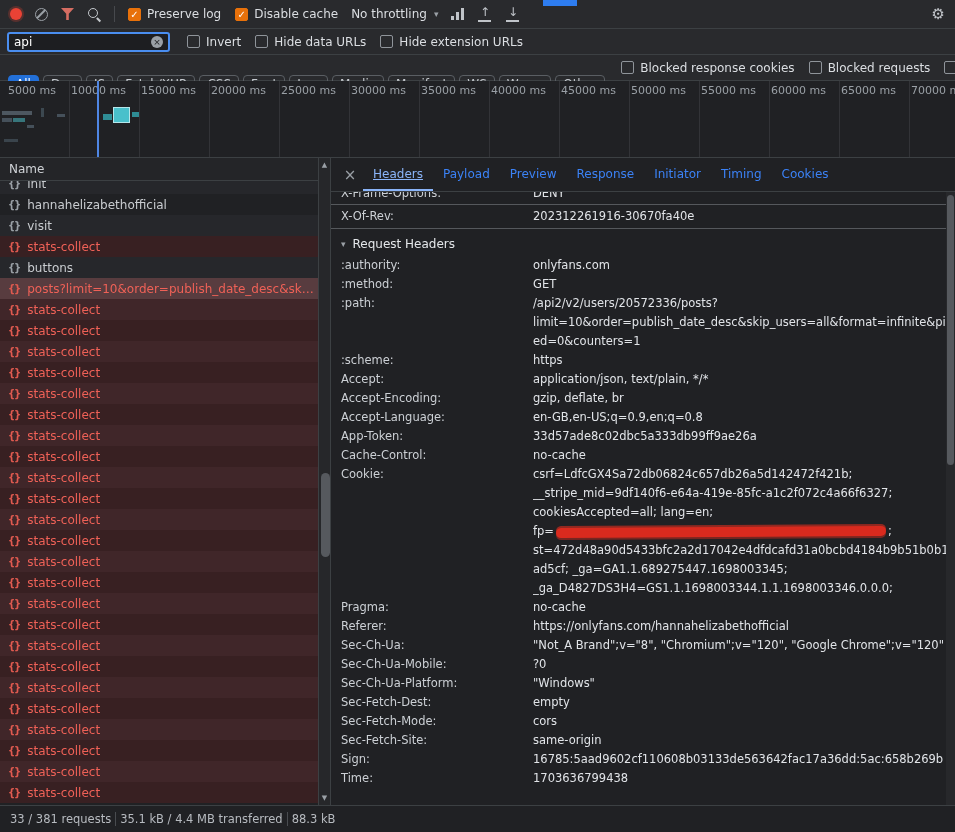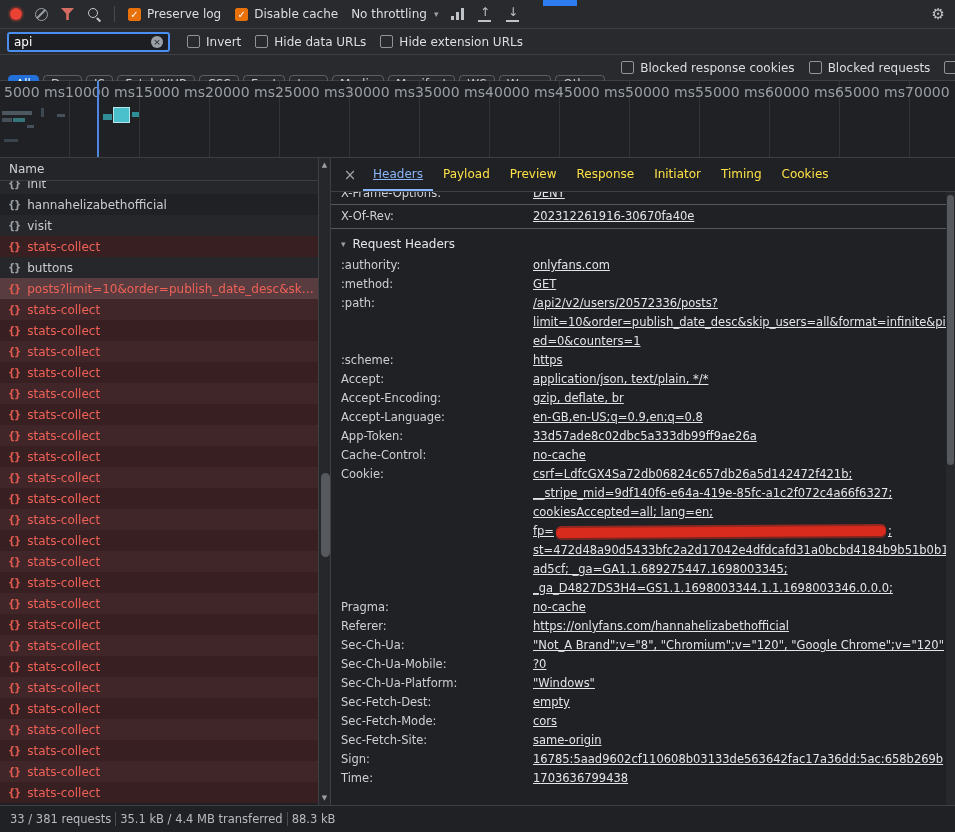--- a/index.html
+++ b/index.html
@@ -43,21 +43,21 @@
   .row3{display:flex;align-items:center;height:26px;background:#292a2d;border-bottom:1px solid #3c4043;padding:0 8px;}
   .pills{display:flex;align-items:center;gap:4px;margin-top:32px;}
   .pill{height:18px;line-height:16px;padding:0 7px;border:1px solid #5a5e63;border-radius:4px;color:#c6cacf;white-space:nowrap;}
   .pill.selected{background:var(--pill-selected-blue,#2370d8);border-color:var(--pill-selected-blue,#2370d8);color:#fff;}
   #type-checks{margin-left:16px;}
 
   
   .timeline{position:relative;height:77px;border-bottom:1px solid #3c4043;overflow:hidden;background:#202124;}
   .ticks{display:flex;height:100%;}
   .tick-col{width:70px;flex:none;border-right:1px solid #323337;position:relative;height:100%;}
-  .tick-label{position:absolute;top:3px;right:4px;font-size:14px;color:#9aa0a6;white-space:nowrap;}
+  .tick-label{position:absolute;top:3px;right:13px;font-size:11px;color:#9aa0a6;white-space:nowrap;}
   .wbar{position:absolute;display:block;}
 
   
   .main{position:absolute;top:158px;left:0;right:0;bottom:27px;display:flex;}
   .left{width:318px;flex:none;display:flex;flex-direction:column;background:#202124;overflow:hidden;}
   .name-header{height:23px;line-height:22px;padding-left:9px;border-bottom:1px solid #3c4043;color:#cfd2d6;background:#242528;flex:none;}
   .rows{flex:1;overflow:hidden;}
   .req-row{height:21px;display:flex;align-items:center;gap:7px;padding:0 4px 0 8px;color:#c9ccd0;background:#202124;overflow:hidden;}
   .req-row:first-child{margin-top:-8px;}
   .req-row.alt{background:#26272b;}
@@ -72,32 +72,32 @@
   .sarr{position:absolute;left:0;right:0;text-align:center;font-size:7px;color:#9aa0a6;}
   .sarr.top{top:3px;}
   .sarr.bot{bottom:3px;}
   .sthumb{position:absolute;left:2px;width:9px;top:315px;height:84px;background:#56595e;border-radius:5px;}
 
   
   .right{flex:1;display:flex;flex-direction:column;position:relative;background:#202124;min-width:0;}
   .tabbar{height:34px;flex:none;display:flex;align-items:center;border-bottom:1px solid #3c4043;padding:0 6px;}
   .tab-close{width:26px;text-align:center;color:#9aa0a6;font-size:15px;flex:none;}
   .tabs{display:flex;height:100%;}
-  .tab{padding:0 10px;line-height:33px;color:#fde047;white-space:nowrap;}
+  .tab{padding:0 10px;line-height:33px;color:#3b82f6;white-space:nowrap;}
   .tab.active{color:var(--accent-blue,#8ab4f8);box-shadow:inset 0 -2px 0 var(--accent-blue,#8ab4f8);text-decoration:underline;}
   .hcontent{flex:1;overflow:hidden;font-size:11.5px;padding-right:1px;}
   .clip-row{height:12px;overflow:hidden;}
   .clip-row .hrow{margin-top:-8px;}
   .divider{height:1px;background:#55585c;}
   #top-rows .hrow{padding-top:2px;padding-bottom:2px;}
   .sec-header{display:flex;align-items:center;gap:7px;padding:8px 10px 5px;color:#e4e7ea;font-size:12px;}
   .tri{font-size:9px;color:#9aa0a6;}
   .hrow{display:flex;padding-left:10px;line-height:19px;}
   .hname{width:192px;flex:none;color:#ccd0d5;}
-  .hval{flex:1;min-width:0;color:#e1e4e8;word-break:break-all;overflow:hidden;text-decoration:underline;}
+  .hval{flex:1;min-width:0;color:#e1e4e8;word-break:break-all;overflow:hidden;}
   .hline{white-space:nowrap;line-height:19px;}
   .redact{display:inline-block;height:10px;border-radius:5px;background:var(--redaction-red,#d92a1e);vertical-align:middle;margin:0 2px;box-shadow:0 -2px 0 0 rgba(224,45,30,.6),0 2px 0 0 rgba(224,45,30,.45);transform:rotate(-.4deg);}
   .right-scroll{position:absolute;top:34px;right:0;bottom:0;width:9px;background:#27282b;}
   .rthumb{position:absolute;top:3px;left:1px;width:7px;height:270px;background:#56595e;border-radius:4px;}
 
   
   .statusbar{position:absolute;left:0;right:0;bottom:0;height:27px;border-top:1px solid #3c4043;background:#202124;display:flex;align-items:center;gap:4px;padding-left:10px;font-size:11.5px;color:#b7bbc0;}
   .ssep{width:1px;height:14px;background:#494c50;}
 </style>
 </head>

